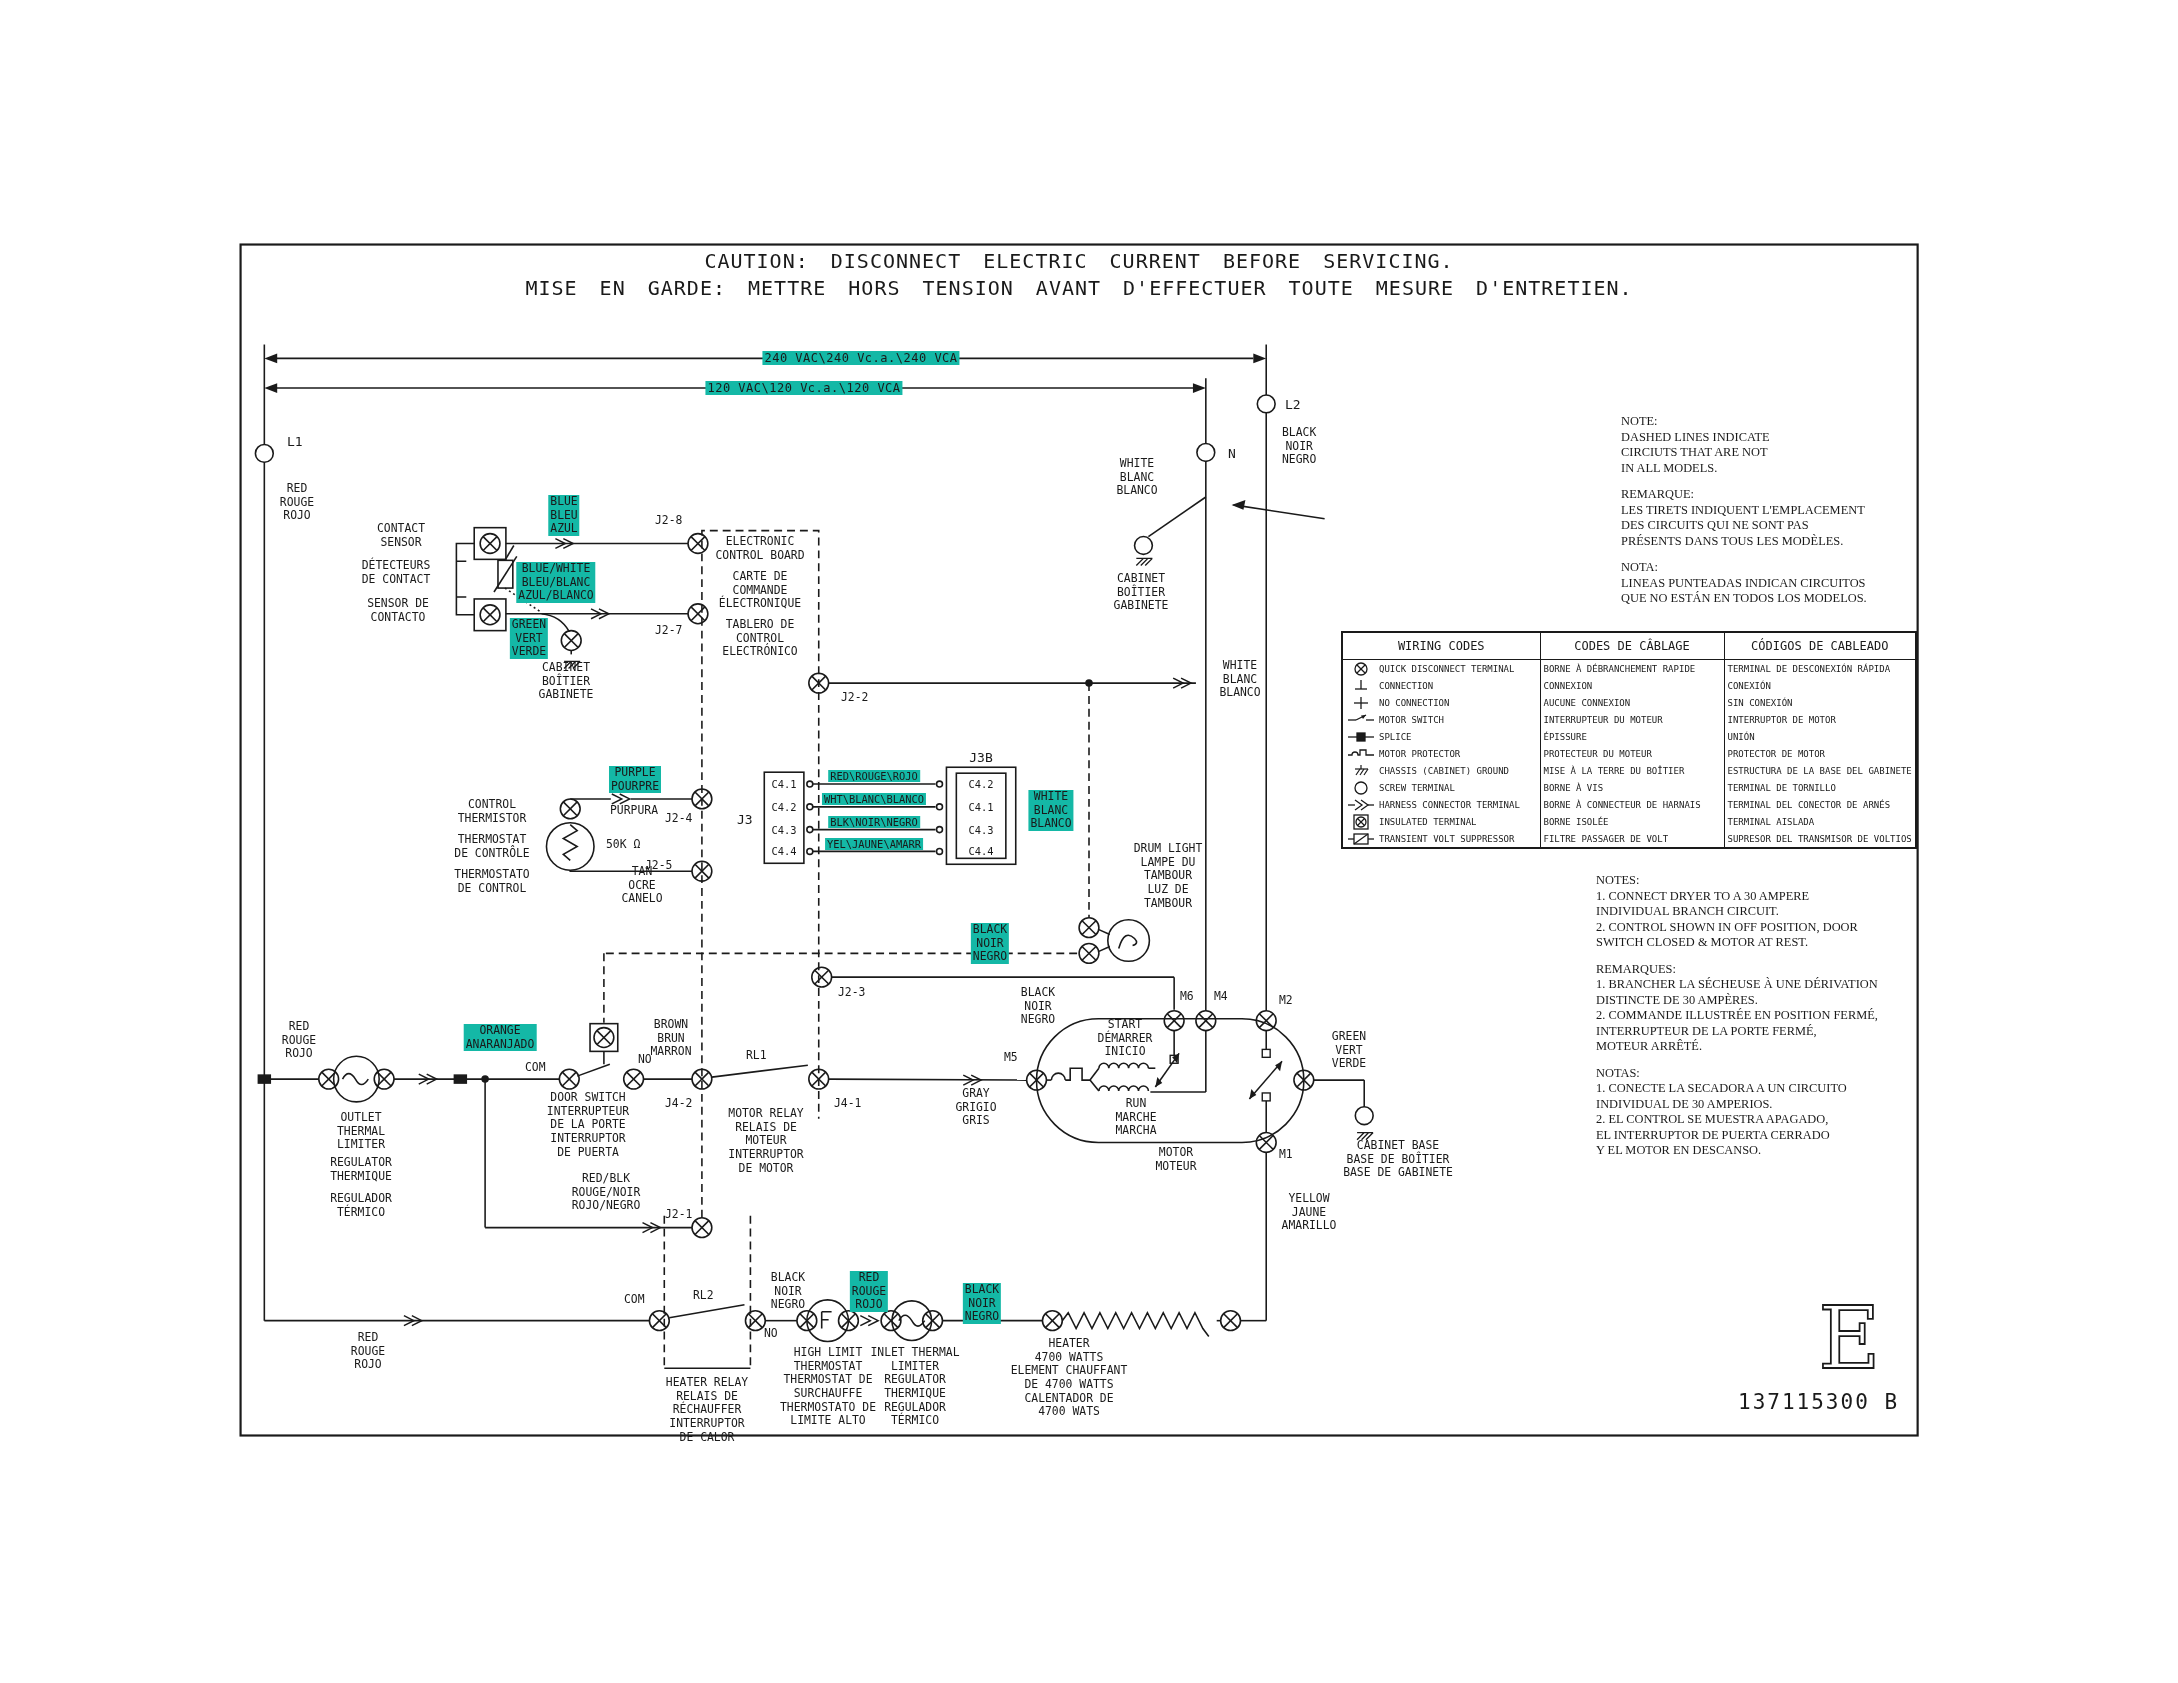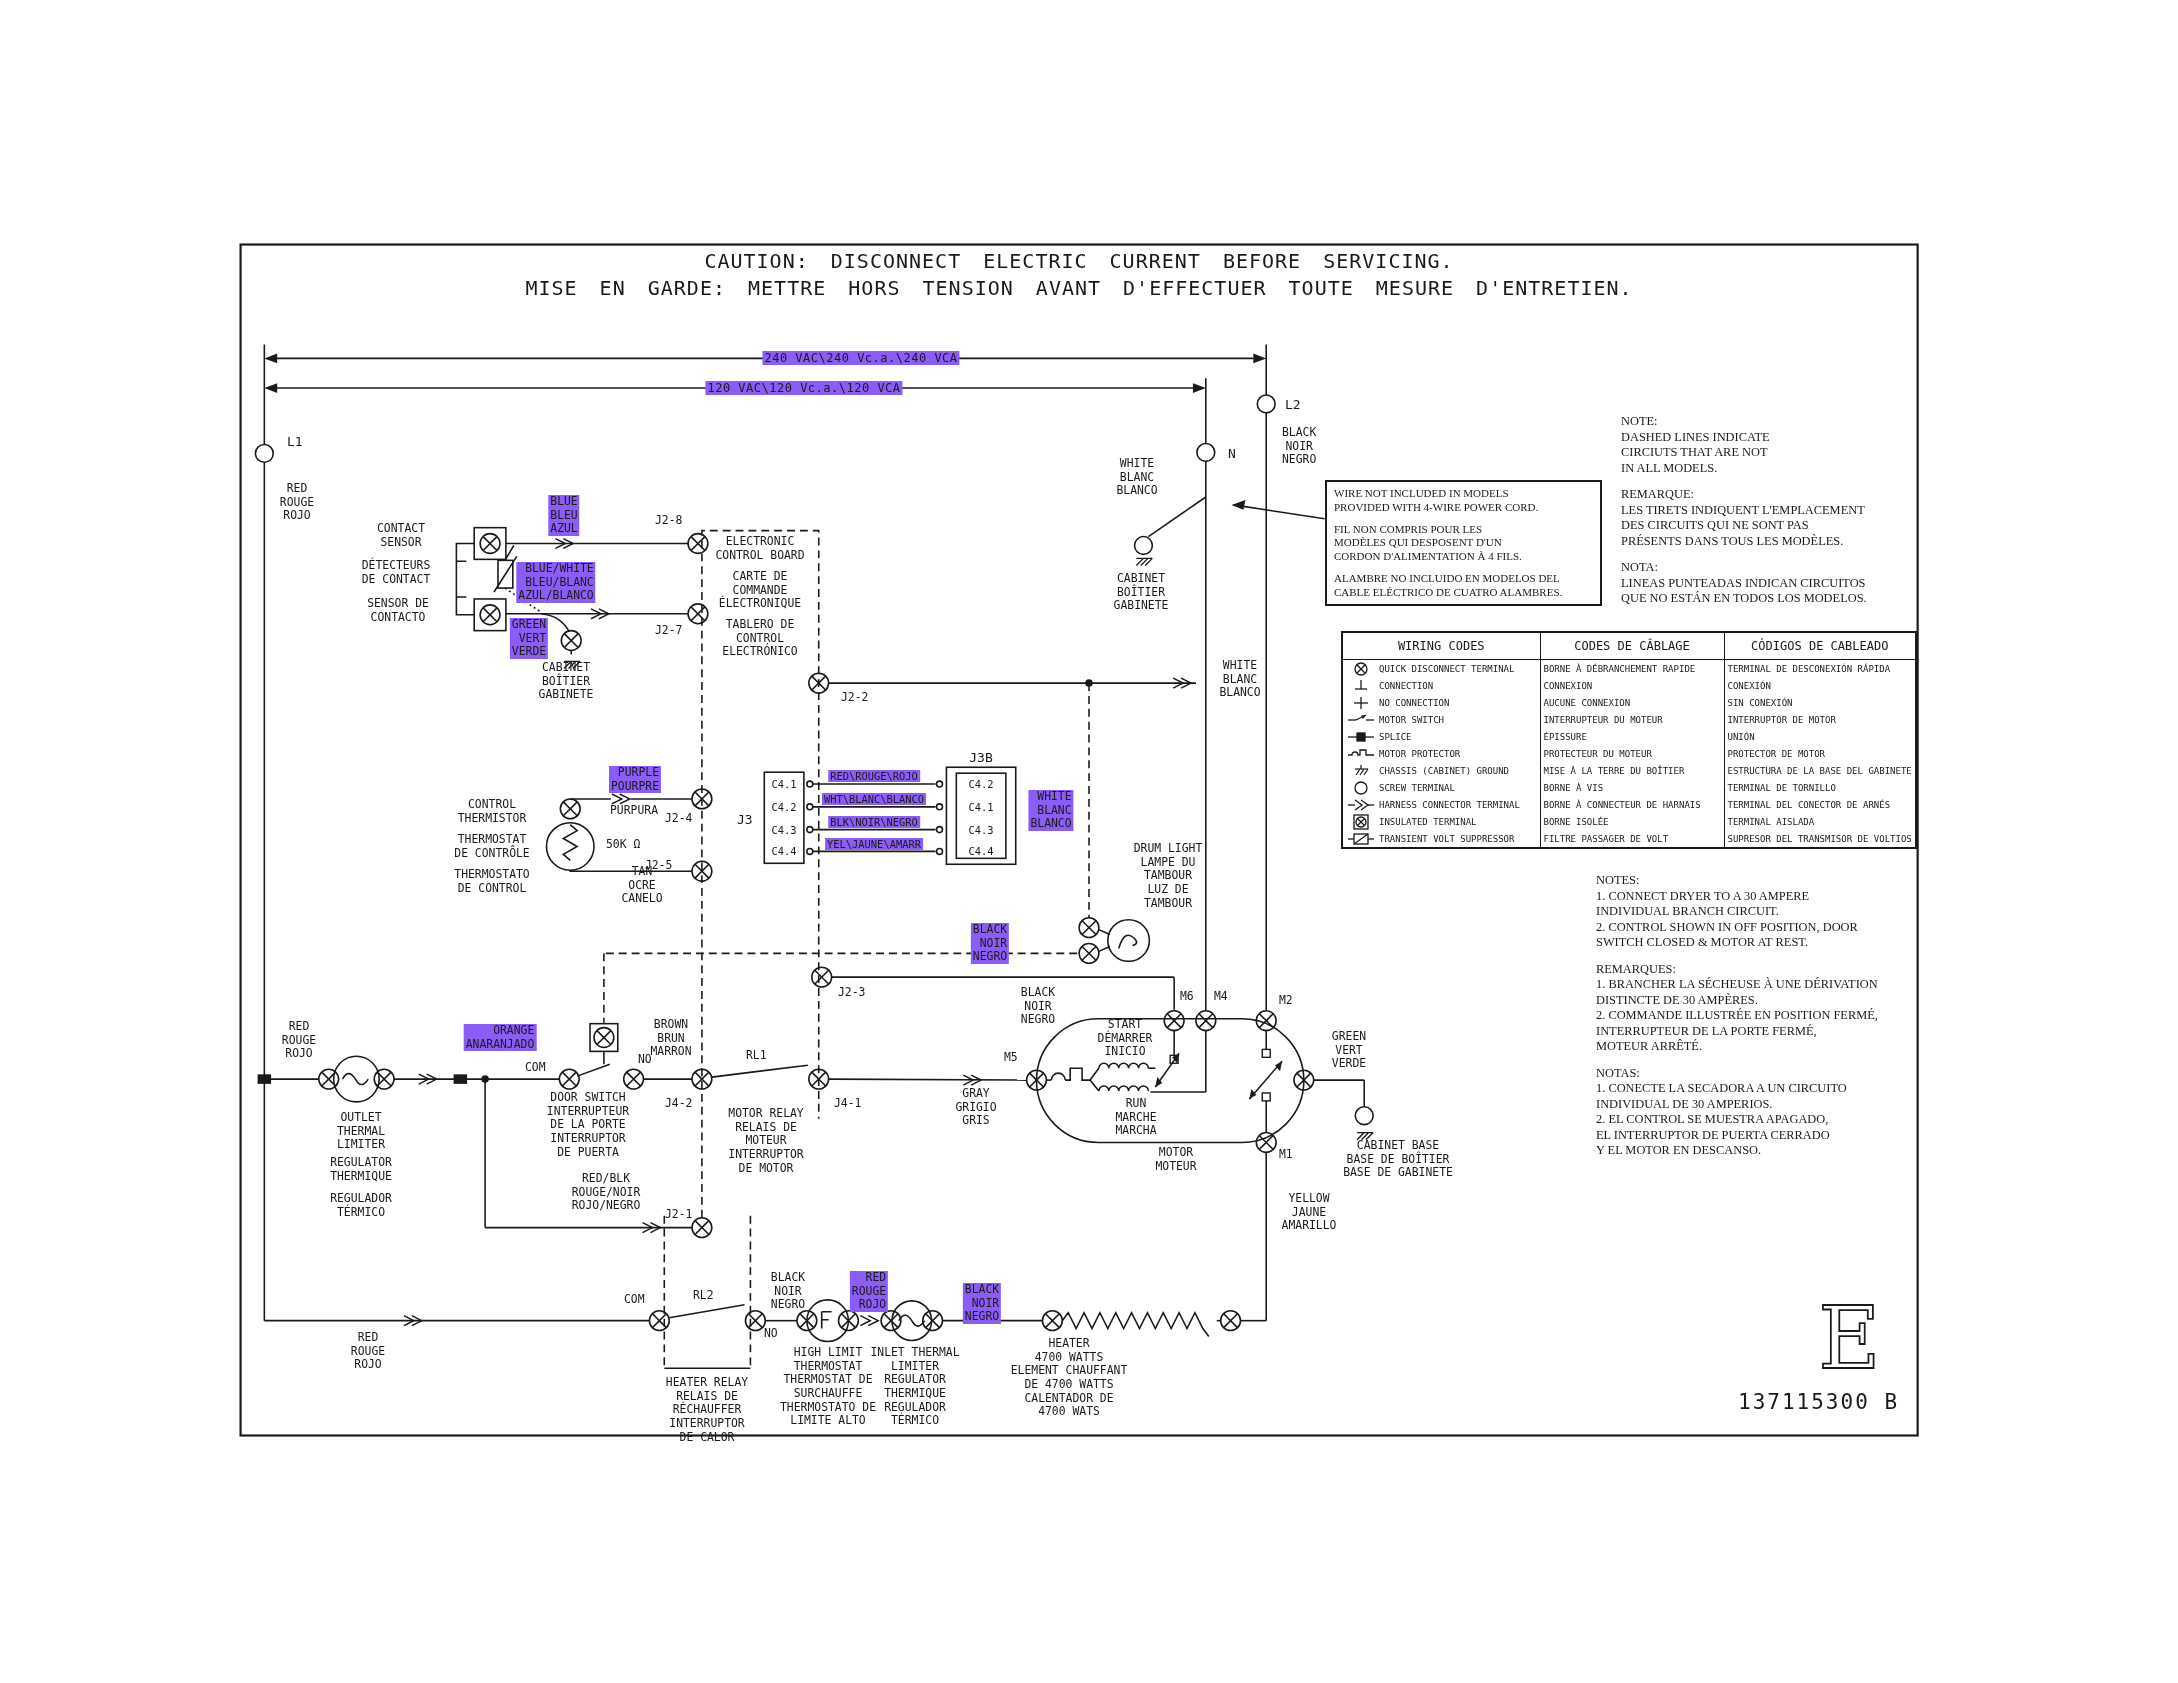--- a/index.html
+++ b/index.html
@@ -2,21 +2,21 @@
 <html><head>
 <meta charset="utf-8">
 <style>
   html,body{margin:0;padding:0;background:#fff;}
   body{width:2178px;height:1683px;font-family:"DejaVu Sans Mono",monospace;color:#1a1a1a;}
   .canvas{position:relative;width:2178px;height:1683px;background:#fff;overflow:hidden;}
   svg.wires{position:absolute;left:0;top:0;}
   .lbl{position:absolute;font-size:11.4px;line-height:1.2;white-space:pre-line;text-align:center;}
   .c{transform:translateX(-50%);}
   .l{text-align:center;}
-  .bg{background:#8b5cf6;padding:0 2px;text-align:right;}
+  .bg{background:#14b8a6;padding:0 2px;}
   .s10{font-size:10.4px;}
   .s13{font-size:13px;}
   .cap{font-size:20px;letter-spacing:1px;word-spacing:9px;white-space:nowrap;}
   .vlab{font-size:12px;letter-spacing:0.5px;white-space:nowrap;}
   .notebox{position:absolute;left:1325px;top:480px;width:259px;border:2px solid #1a1a1a;padding:5px 7px;}
   .notebox p, .noteblk p{margin:0 0 8px 0;white-space:pre-line;font-size:11px;line-height:1.25;font-family:Liberation Serif, serif;}
   .notebox p:last-child{margin:0;}
   .noteblk{position:absolute;}
   .noteblk p{font-size:12.4px;margin:0 0 11px 0;}
   table.legend{position:absolute;left:1341px;top:631px;width:574px;border-collapse:collapse;table-layout:fixed;border:2px solid #1a1a1a;}
@@ -452,29 +452,20 @@
 <div class="lbl c bg" style="left:982px;top:1283px">BLACK
 NOIR
 NEGRO</div>
 <div class="lbl c" style="left:1069px;top:1337px">HEATER
 4700 WATTS
 ELEMENT CHAUFFANT
 DE 4700 WATTS
 CALENTADOR DE
 4700 WATS</div>
 
-<div class="notebox">
-  <p>WIRE NOT INCLUDED IN MODELS
-PROVIDED WITH 4-WIRE POWER CORD.</p>
-  <p>FIL NON COMPRIS POUR LES
-MODÈLES QUI DESPOSENT D'UN
-CORDON D'ALIMENTATION À 4 FILS.</p>
-  <p>ALAMBRE NO INCLUIDO EN MODELOS DEL
-CABLE ELÉCTRICO DE CUATRO ALAMBRES.</p>
-</div>
 
 <div class="noteblk" style="left:1621px;top:414px">
   <p>NOTE:
 DASHED LINES INDICATE
 CIRCIUTS THAT ARE NOT
 IN ALL MODELS.</p>
   <p>REMARQUE:
 LES TIRETS INDIQUENT L'EMPLACEMENT
 DES CIRCUITS QUI NE SONT PAS
 PRÉSENTS DANS TOUS LES MODÈLES.</p>

